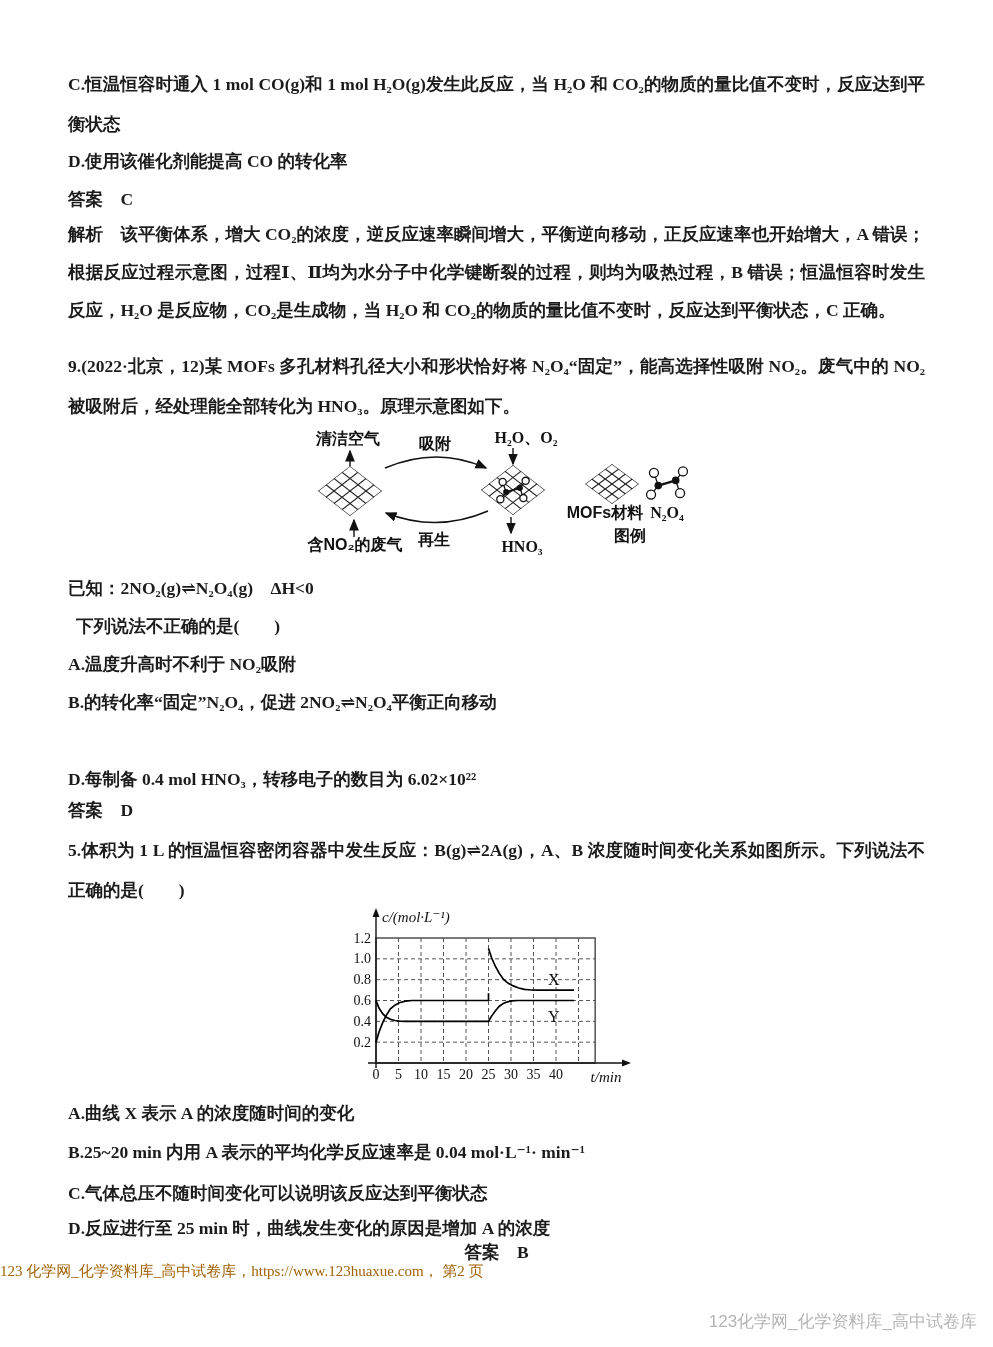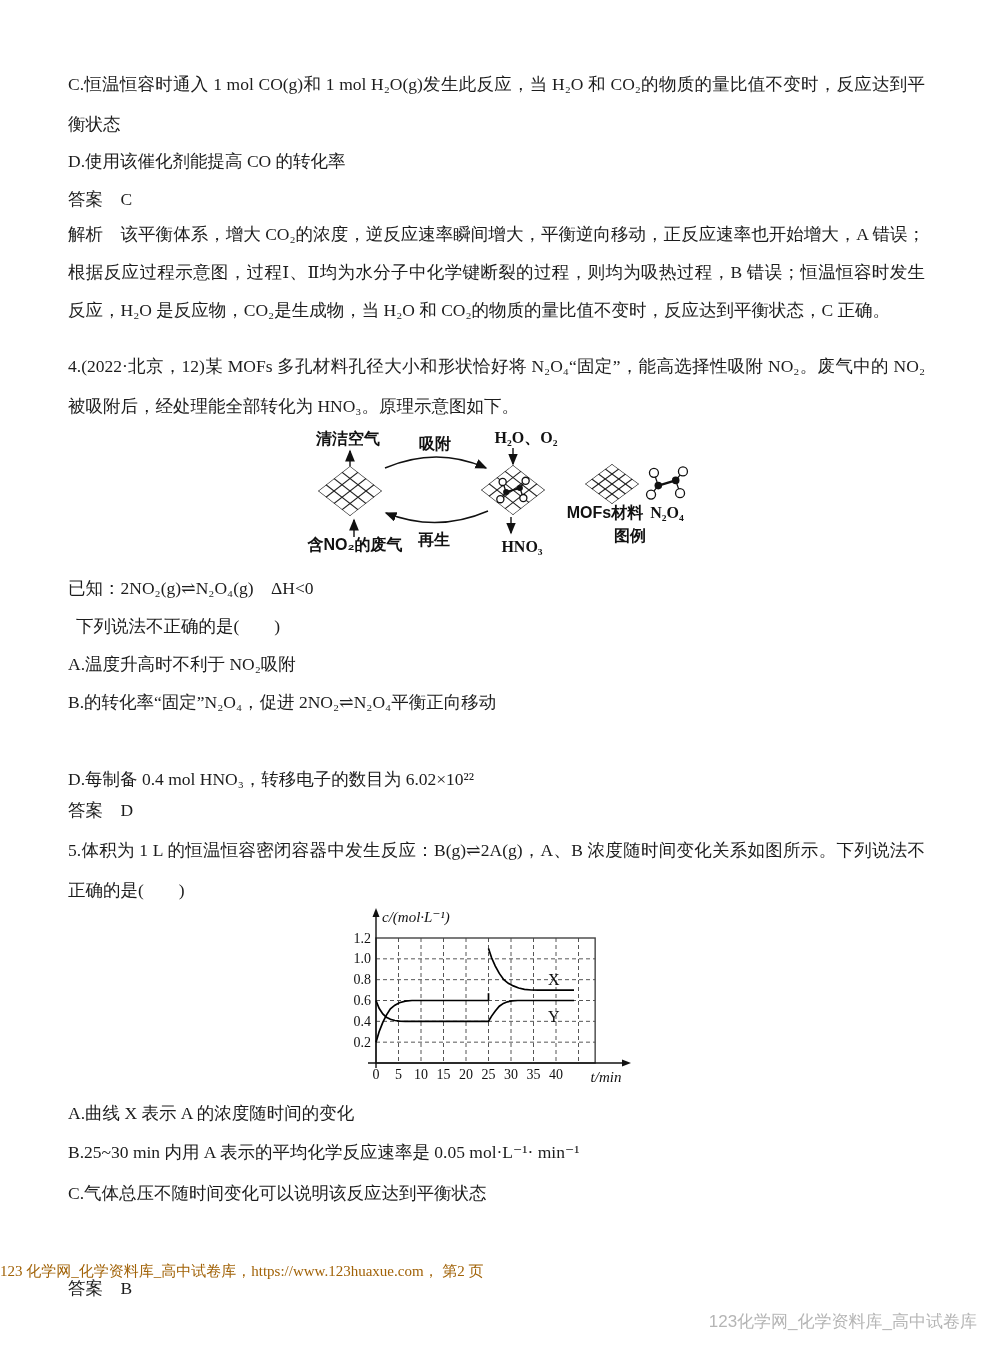--- a/index.html
+++ b/index.html
@@ -9,21 +9,21 @@
     background:#ffffff;
     font-family:"Liberation Serif","DejaVu Serif","DejaVu Sans",serif;
     color:#1c1c1c;
     overflow:hidden;
     margin:0 auto;
   }
   .ln{
     position:absolute;left:68px;width:857px;
     font-size:17.5px;line-height:40px;
     text-align:justify;text-justify:inter-ideograph;
-    margin:0;white-space:pre-wrap;
+    margin:0;white-space:pre-wrap;font-weight:bold;
   }
   .tight{line-height:38px;}
   .single{text-align:left;}
   .diagram-wrap{position:absolute;left:285px;top:420px;}
   .chart-wrap{position:absolute;left:338px;top:898px;text-decoration:underline;}
   svg text{fill:#111;}
   .dlab{font-family:"Liberation Sans","DejaVu Sans",sans-serif;font-weight:bold;font-size:16px;}
   .dchem{font-family:"Liberation Serif","DejaVu Serif",serif;font-size:16px;font-weight:bold;}
   .tick{font-size:14px;font-family:"Liberation Serif","DejaVu Serif",serif;}
   .axlab{font-size:15px;font-family:"Liberation Serif","DejaVu Serif",serif;font-style:italic;}
@@ -41,21 +41,21 @@
 </head>
 <body>
 
 <div class="page">
 
   <p class="ln" style="top:64px;">C.恒温恒容时通入 1 mol CO(g)和 1 mol H₂O(g)发生此反应，当 H₂O 和 CO₂的物质的量比值不变时，反应达到平衡状态</p>
   <p class="ln single" style="top:141px;">D.使用该催化剂能提高 CO 的转化率</p>
   <p class="ln single" style="top:179px;">答案　C</p>
   <p class="ln tight" style="top:215px;">解析　该平衡体系，增大 CO₂的浓度，逆反应速率瞬间增大，平衡逆向移动，正反应速率也开始增大，A 错误；根据反应过程示意图，过程Ⅰ、Ⅱ均为水分子中化学键断裂的过程，则均为吸热过程，B 错误；恒温恒容时发生反应，H₂O 是反应物，CO₂是生成物，当 H₂O 和 CO₂的物质的量比值不变时，反应达到平衡状态，C 正确。</p>
 
-  <p class="ln" style="top:346px;">4.(2022·北京，12)某 MOFs 多孔材料孔径大小和形状恰好将 N₂O₄“固定”，能高选择性吸附 NO₂。废气中的 NO₂被吸附后，经处理能全部转化为 HNO₃。原理示意图如下。</p>
+  <p class="ln" style="top:346px;">9.(2022·北京，12)某 MOFs 多孔材料孔径大小和形状恰好将 N₂O₄“固定”，能高选择性吸附 NO₂。废气中的 NO₂被吸附后，经处理能全部转化为 HNO₃。原理示意图如下。</p>
 
   <div class="diagram-wrap">
     <svg id="diagram-svg" width="430" height="152" viewBox="0 0 430 152">
       <defs>
         <marker id="arr" markerWidth="9" markerHeight="8" refX="7.5" refY="3.5" orient="auto">
           <path d="M0 0 L8.5 3.5 L0 7 Z" fill="#111"></path>
         </marker>
       </defs>
 
       <text class="dlab" x="63" y="24" text-anchor="middle">清洁空气</text>
@@ -219,19 +219,20 @@
           <path d="M150.5 102.5 L150.5 95.2" fill="none" stroke="#000" stroke-width="1.7"></path>
           <path d="M150.5 50.4 L153.6 59.8 L157.3 68.1 L161.3 75.4 L165.8 81.7 L170.3 85.3 L175.3 87.9 L180.7 90.0 L186.5 91.3 L193.3 92.0 L200.0 92.1 L236.0 92.1" fill="none" stroke="#000" stroke-width="1.7"></path>
           <text x="215.75" y="86.66666666666666" class="serieslabel" text-anchor="middle">X</text>
           <path d="M38.0 102.5 L41.1 110.3 L44.8 116.0 L48.4 119.2 L52.4 121.3 L56.9 122.5 L61.4 123.1 L67.3 123.3 L150.5 123.3 L153.6 118.1 L157.3 112.9 L161.3 108.2 L165.4 105.4 L169.4 103.8 L173.9 102.9 L179.8 102.5 L236.0 102.5" fill="none" stroke="#000" stroke-width="1.7"></path>
           <text x="215.75" y="124.16666666666666" class="serieslabel" text-anchor="middle">Y</text>
         </g>
     </svg>
   </div>
 
   <p class="ln single" style="top:1093px;">A.曲线 X 表示 A 的浓度随时间的变化</p>
-  <p class="ln single" style="top:1132px;">B.25~30 min 内用 A 表示的平均化学反应速率是 0.05 mol·L⁻¹· min⁻¹</p>
+  <p class="ln single" style="top:1132px;">B.25~20 min 内用 A 表示的平均化学反应速率是 0.04 mol·L⁻¹· min⁻¹</p>
   <p class="ln single" style="top:1173px;">C.气体总压不随时间变化可以说明该反应达到平衡状态</p>
-  <p class="ln single" style="top:1268px;">答案　B</p>
+  <p class="ln single" style="top:1208px;">D.反应进行至 25 min 时，曲线发生变化的原因是增加 A 的浓度</p>
+  <p class="ln single" style="top:1232px;text-align:center;">答案　B</p>
 
   <div class="footer">123 化学网_化学资料库_高中试卷库，https://www.123huaxue.com， 第2 页</div>
   <div class="watermark">123化学网_化学资料库_高中试卷库</div>
 </div>
 
 </body></html>

